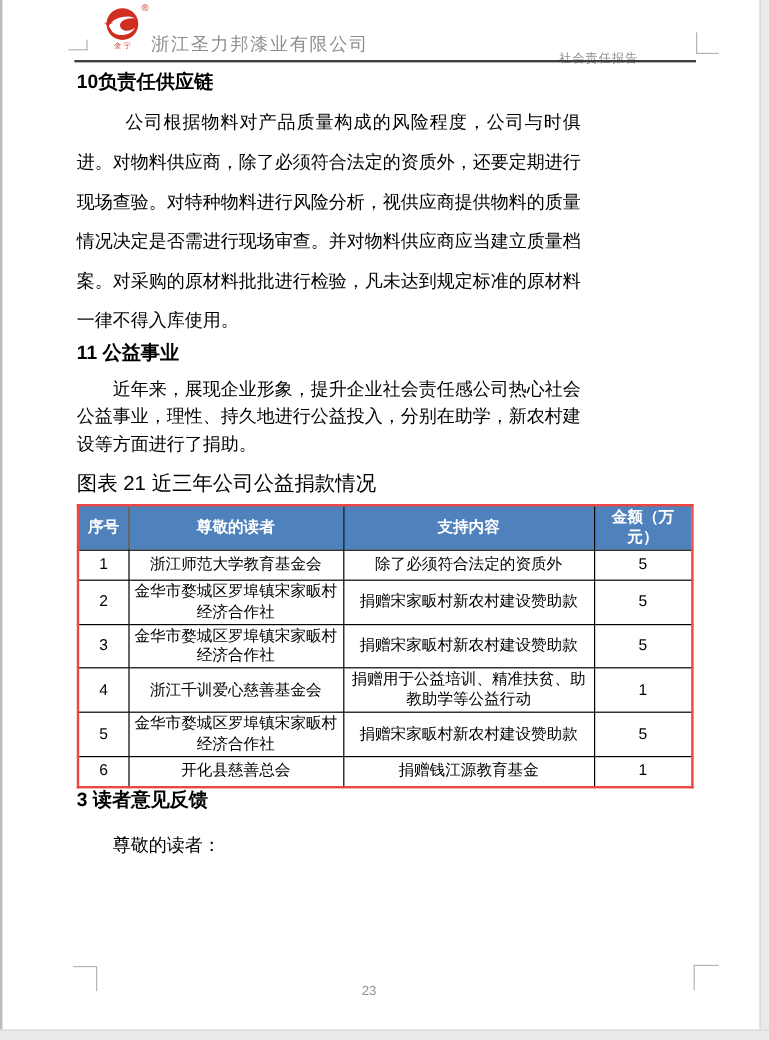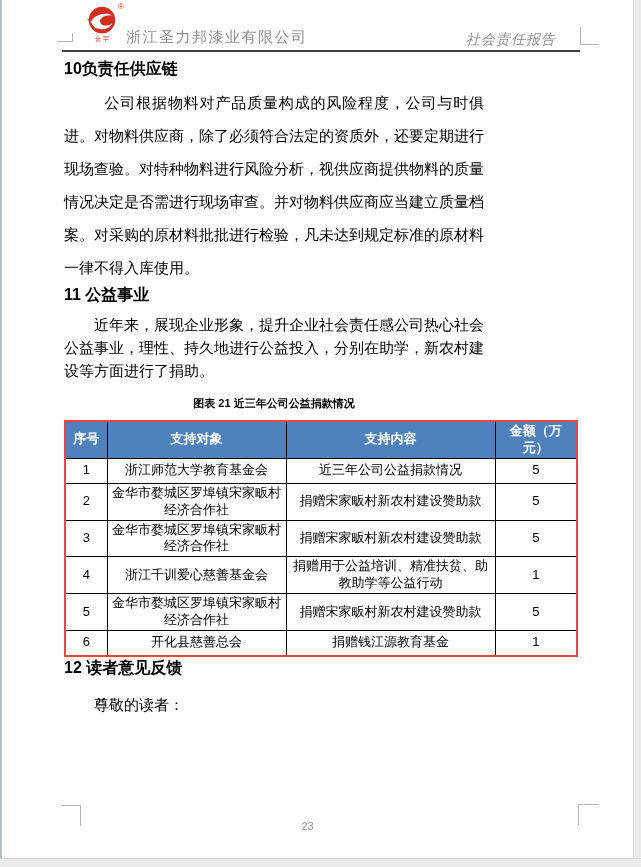--- a/index.html
+++ b/index.html
@@ -12,41 +12,41 @@
   .page{position:absolute;left:2px;top:0;width:631px;height:858px;background:#fff;}
   .edge-left{position:absolute;left:0;top:0;width:2px;height:858px;background:#babdc1;}
   .edge-right{position:absolute;left:633px;top:0;width:8px;height:867px;background:#e9ebed;border-left:1px solid #d7d9dc;box-sizing:border-box;}
   .edge-bottom{position:absolute;left:0;top:858px;width:641px;height:9px;background:#e9ebed;border-top:1px solid #d7d9dc;box-sizing:border-box;}
 
   
   .logo{position:absolute;left:83px;top:4px;width:40px;height:42px;}
   .reg-mark{position:absolute;left:116px;top:2px;font-size:8px;color:#cf2e21;}
   .logo-sub{position:absolute;left:86px;top:36px;width:30px;text-align:center;font-size:6px;color:#cf2e21;letter-spacing:2px;line-height:7px;}
   .company{position:absolute;left:124px;top:28px;font-size:15px;color:#8e8e8e;letter-spacing:1.5px;}
-  .report-title{position:absolute;left:464px;top:31px;font-size:14px;color:#8e8e8e;letter-spacing:1px;font-style:italic;}
+  .report-title{position:absolute;left:464px;top:42px;font-size:10px;color:#8e8e8e;letter-spacing:1px;}
   .head-rule{position:absolute;left:60px;top:50px;width:518px;height:0;border-top:2px solid #3f3f3f;}
 
   
   .cm{position:absolute;}
   .cm-tl{left:55px;top:33px;width:15px;height:8px;border-right:1px solid #b5b5b5;border-bottom:1px solid #b5b5b5;}
   .cm-tr{left:578px;top:27px;width:18px;height:17px;border-left:1px solid #b5b5b5;border-bottom:1px solid #b5b5b5;}
   .cm-bl{left:59px;top:805px;width:19px;height:20px;border-top:1px solid #b5b5b5;border-right:1px solid #b5b5b5;}
   .cm-br{left:576px;top:804px;width:20px;height:20px;border-top:1px solid #b5b5b5;border-left:1px solid #b5b5b5;}
 
   
   .content{position:absolute;left:0;top:0;width:539px;padding:58px 57px 0 62px;box-sizing:border-box;}
   h2.sec{font-size:16px;font-weight:bold;margin:0;line-height:22px;}
   .h10{margin-top:4px;}
   .h11{margin-top:11px;}
   .h12{margin-top:13px;}
   p{margin:0;text-align:justify;font-size:15px;}
   .p-loose{line-height:33px;text-indent:2.7em;margin-top:6px;}
   .p-mid{line-height:25px;text-indent:3.7em;margin-top:13px;}
   .p-tight{line-height:23px;text-indent:2em;margin-top:7px;}
-  .caption{font-size:11px;font-weight:bold;text-align:center;text-indent:0;margin-top:12px;line-height:18px;}
+  .caption{font-size:17px;font-weight:normal;text-indent:0;margin-top:12px;line-height:18px;}
   .greeting{margin-top:15px;text-indent:2em;line-height:22px;}
 
   table.don{border-collapse:collapse;width:512px;margin-top:8px;table-layout:fixed;border:2px solid #ef4444;}
   table.don th,table.don td{border:1.5px solid #000;font-size:13px;text-align:center;vertical-align:middle;padding:1px 4px;line-height:1.3;overflow:hidden;}
   table.don th{background:#4f81bd;color:#fff;font-weight:bold;}
   tr.rh-hdr{height:26px;} tr.rh-1l{height:25px;} tr.rh-2l{height:33px;} tr.rh-3l{height:37px;}
 
   .page-num{position:absolute;left:0;top:820px;width:611px;text-align:center;font-size:11px;color:#8f9399;}
 </style>
 </head>
@@ -84,30 +84,30 @@
     <table class="don">
       <colgroup>
           <col style="width:42px">
           <col style="width:179px">
           <col style="width:209px">
           <col style="width:82px">
         </colgroup>
       <thead>
         <tr class="rh-hdr">
           <th>序号</th>
-          <th>支持对象</th>
+          <th>尊敬的读者</th>
           <th>支持内容</th>
           <th>金额（万元）</th>
         </tr>
       </thead>
       <tbody>
         <tr class="rh-1l">
           <td>1</td>
           <td>浙江师范大学教育基金会</td>
-          <td>近三年公司公益捐款情况</td>
+          <td>除了必须符合法定的资质外</td>
           <td>5</td>
         </tr>
         <tr class="rh-2l">
           <td>2</td>
           <td>金华市婺城区罗埠镇宋家畈村经济合作社</td>
           <td>捐赠宋家畈村新农村建设赞助款</td>
           <td>5</td>
         </tr>
         <tr class="rh-2l">
           <td>3</td>
@@ -129,21 +129,21 @@
         </tr>
         <tr class="rh-1l">
           <td>6</td>
           <td>开化县慈善总会</td>
           <td>捐赠钱江源教育基金</td>
           <td>1</td>
         </tr>
       </tbody>
     </table>
 
-    <h2 class="sec h12">12 读者意见反馈</h2>
+    <h2 class="sec h12">3 读者意见反馈</h2>
     <p class="greeting">尊敬的读者：</p>
   </div>
 
   <div class="page-num">23</div>
 </div>
 
 <div class="edge-left"></div>
 <div class="edge-right"></div>
 <div class="edge-bottom"></div>
 

